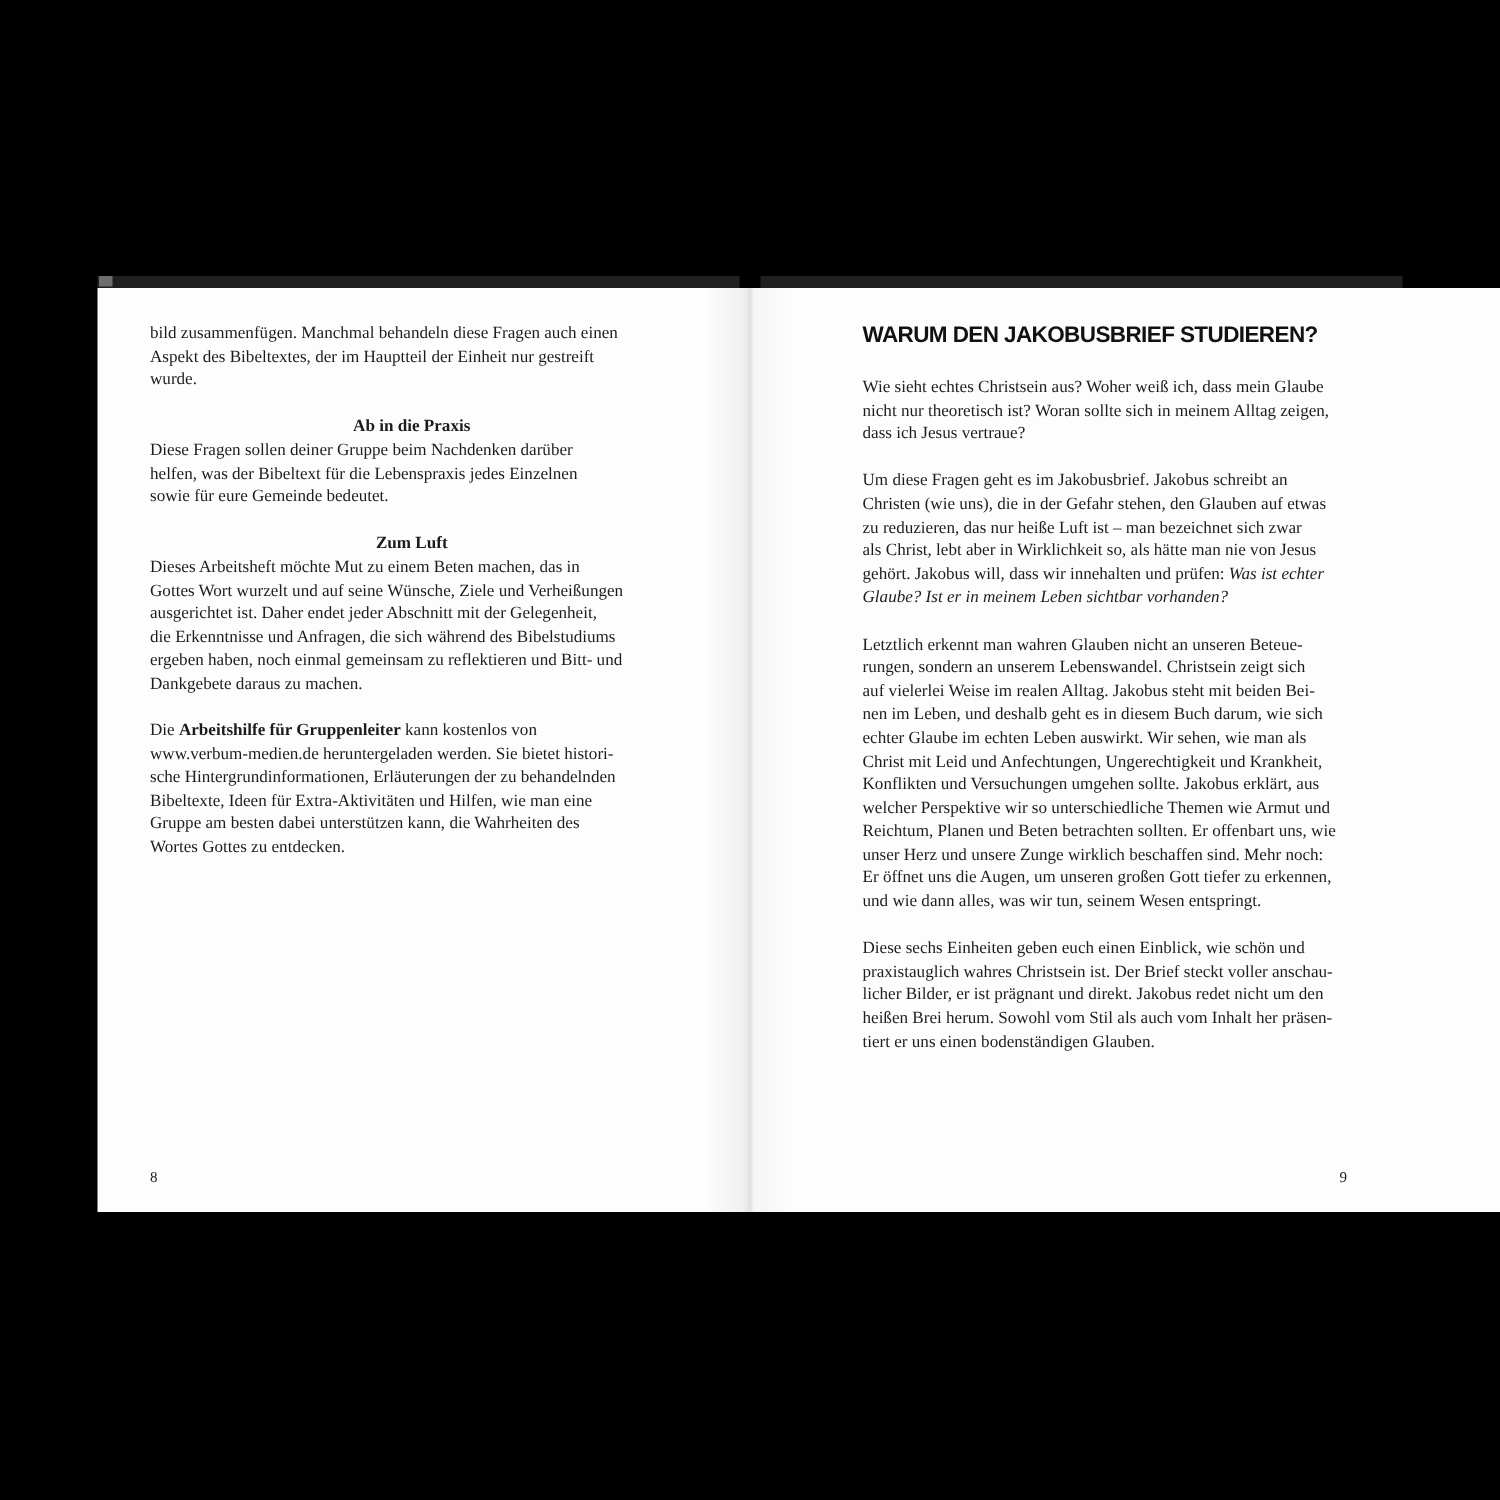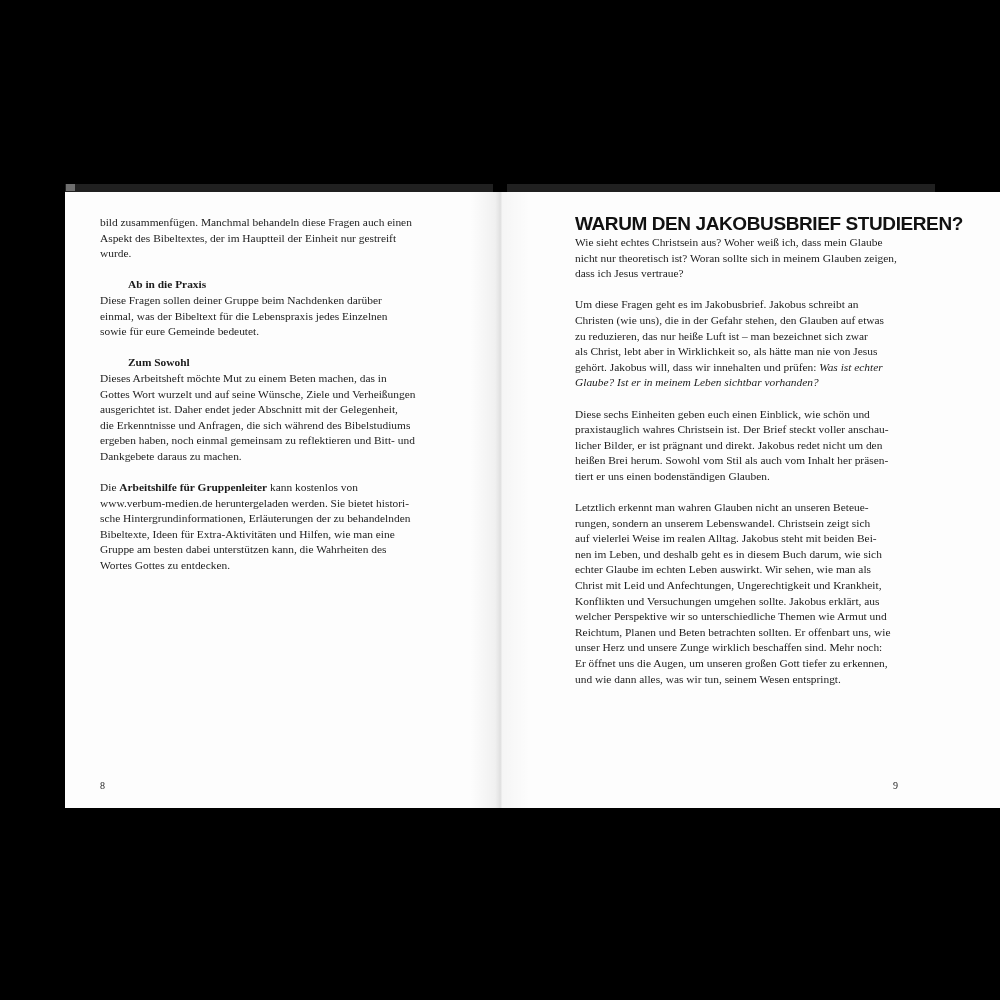--- a/index.html
+++ b/index.html
@@ -79,32 +79,33 @@
     font-size: 11.4px;
     line-height: 15.6px;
     color: #1c1c1c;
     white-space: pre;
     margin-bottom: 15.6px;
   }
   .heading {
     font-weight: bold;
     padding-left: 28px;
     margin-bottom: 0;
+    text-align: center;
   }
   .b { font-weight: bold; margin-top: 44px; }
   .i { font-style: italic; }
   .page-title {
     font-family: "Liberation Sans", sans-serif;
-    font-size: 19px;
+    font-size: 15px;
     font-weight: 700;
     letter-spacing: -0.4px;
     line-height: 18px;
     color: #111111;
     white-space: pre;
-    margin-bottom: 2px;
+    margin-bottom: 18px;
   }
   .pagenum {
     position: absolute;
     bottom: 17px;
     font-size: 10px;
     color: #1c1c1c;
   }
   .pagenum.pn-left  { left: 35px; }
   .pagenum.pn-right { right: 37px; }
 </style>
@@ -119,25 +120,25 @@
 
   <div class="pages">
 
     <div class="page left">
       <p class="body">bild zusammenfügen. Manchmal behandeln diese Fragen auch einen
 Aspekt des Bibeltextes, der im Hauptteil der Einheit nur gestreift
 wurde.</p>
 
       <p class="heading">Ab in die Praxis</p>
       <p class="body">Diese Fragen sollen deiner Gruppe beim Nachdenken darüber
-einmal, was der Bibeltext für die Lebenspraxis jedes Einzelnen
+helfen, was der Bibeltext für die Lebenspraxis jedes Einzelnen
 sowie für eure Gemeinde bedeutet.</p>
 
 
-      <p class="heading">Zum Sowohl</p>
+      <p class="heading">Zum Luft</p>
       <p class="body">Dieses Arbeitsheft möchte Mut zu einem Beten machen, das in
 Gottes Wort wurzelt und auf seine Wünsche, Ziele und Verheißungen
 ausgerichtet ist. Daher endet jeder Abschnitt mit der Gelegenheit,
 die Erkenntnisse und Anfragen, die sich während des Bibelstudiums
 ergeben haben, noch einmal gemeinsam zu reflektieren und Bitt- und
 Dankgebete daraus zu machen.</p>
 
       <p class="closing"><span>Die </span><span class="b">Arbeitshilfe für Gruppenleiter</span><span> kann kostenlos von
 www.verbum-medien.de heruntergeladen werden. Sie bietet histori-
 sche Hintergrundinformationen, Erläuterungen der zu behandelnden
@@ -145,47 +146,47 @@
 Gruppe am besten dabei unterstützen kann, die Wahrheiten des
 Wortes Gottes zu entdecken.</span></p>
 
       <div class="pagenum pn-left">8</div>
     </div>
 
     <div class="page right">
       <h1 class="page-title">WARUM DEN JAKOBUSBRIEF STUDIEREN?</h1>
 
       <p class="body">Wie sieht echtes Christsein aus? Woher weiß ich, dass mein Glaube
-nicht nur theoretisch ist? Woran sollte sich in meinem Glauben zeigen,
+nicht nur theoretisch ist? Woran sollte sich in meinem Alltag zeigen,
 dass ich Jesus vertraue?</p>
 
       <p class="body"><span>Um diese Fragen geht es im Jakobusbrief. Jakobus schreibt an
 Christen (wie uns), die in der Gefahr stehen, den Glauben auf etwas
 zu reduzieren, das nur heiße Luft ist – man bezeichnet sich zwar
 als Christ, lebt aber in Wirklichkeit so, als hätte man nie von Jesus
 gehört. Jakobus will, dass wir innehalten und prüfen: </span><span class="i">Was ist echter
 Glaube? Ist er in meinem Leben sichtbar vorhanden?</span></p>
-
-      <p class="body">Diese sechs Einheiten geben euch einen Einblick, wie schön und
-praxistauglich wahres Christsein ist. Der Brief steckt voller anschau-
-licher Bilder, er ist prägnant und direkt. Jakobus redet nicht um den
-heißen Brei herum. Sowohl vom Stil als auch vom Inhalt her präsen-
-tiert er uns einen bodenständigen Glauben.</p>
 
       <p class="body">Letztlich erkennt man wahren Glauben nicht an unseren Beteue-
 rungen, sondern an unserem Lebenswandel. Christsein zeigt sich
 auf vielerlei Weise im realen Alltag. Jakobus steht mit beiden Bei-
 nen im Leben, und deshalb geht es in diesem Buch darum, wie sich
 echter Glaube im echten Leben auswirkt. Wir sehen, wie man als
 Christ mit Leid und Anfechtungen, Ungerechtigkeit und Krankheit,
 Konflikten und Versuchungen umgehen sollte. Jakobus erklärt, aus
 welcher Perspektive wir so unterschiedliche Themen wie Armut und
 Reichtum, Planen und Beten betrachten sollten. Er offenbart uns, wie
 unser Herz und unsere Zunge wirklich beschaffen sind. Mehr noch:
 Er öffnet uns die Augen, um unseren großen Gott tiefer zu erkennen,
 und wie dann alles, was wir tun, seinem Wesen entspringt.</p>
 
+      <p class="body">Diese sechs Einheiten geben euch einen Einblick, wie schön und
+praxistauglich wahres Christsein ist. Der Brief steckt voller anschau-
+licher Bilder, er ist prägnant und direkt. Jakobus redet nicht um den
+heißen Brei herum. Sowohl vom Stil als auch vom Inhalt her präsen-
+tiert er uns einen bodenständigen Glauben.</p>
+
       <div class="pagenum pn-right">9</div>
     </div>
 
     <div class="gutter-shadow"></div>
   </div>
 </div>
 
 </body></html>

